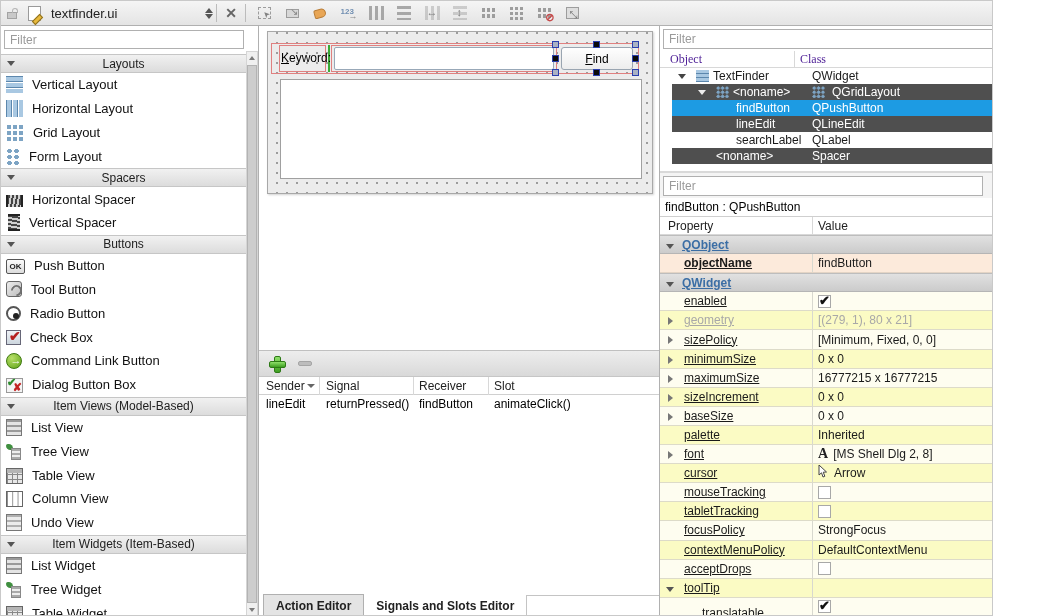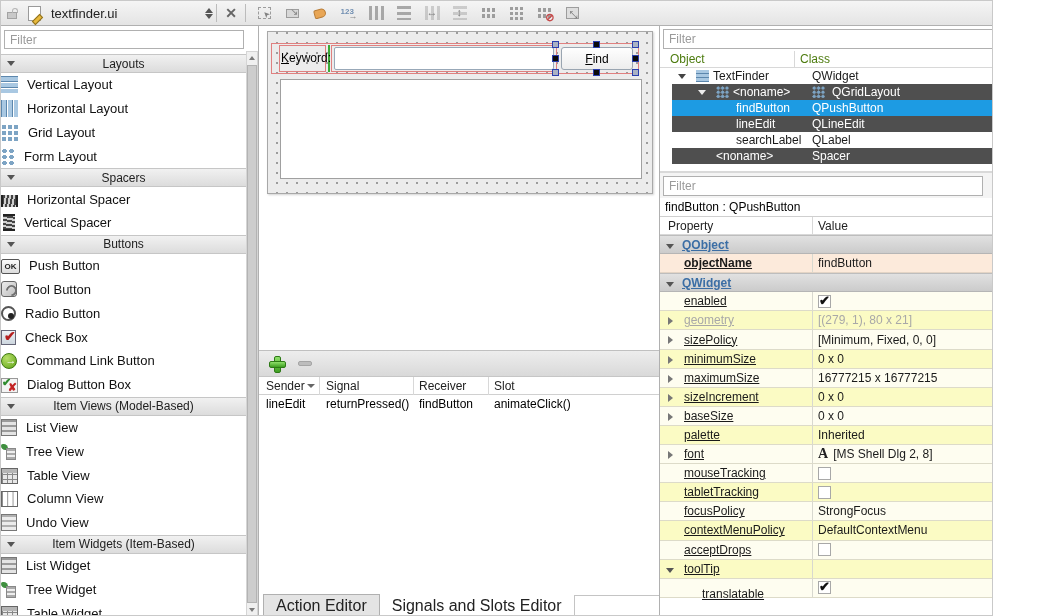--- a/index.html
+++ b/index.html
@@ -46,21 +46,21 @@
   .wb-filter { left:3px; top:4px; width:240px; height:19px; }
   .wb-scroll { left:245px; top:25px; width:12px; height:566px; background:#f0f0f0; border:1px solid #d5d5d5;}
   .sb-btn { position:absolute; left:0; width:10px; height:12px; display:flex;align-items:center;justify-content:center; }
   .sb-tri-up{width:0;height:0;border-left:3px solid transparent;border-right:3px solid transparent;border-bottom:4px solid #7a7a7a;}
   .sb-tri-dn{width:0;height:0;border-left:3px solid transparent;border-right:3px solid transparent;border-top:4px solid #7a7a7a;}
   .sb-thumb { position:absolute; left:0; width:10px; background:#cdcdcd; border:1px solid #b3b3b3; }
   .wb-body { left:0; top:28px; width:245px; }
   .wb-header { height:19px; background:linear-gradient(#f1f1f1,#dcdcdc); border-top:1px solid #c6c6c6; border-bottom:1px solid #c6c6c6; display:flex; align-items:center; position:relative; }
   .wb-header .hdr-arrow { position:absolute; left:6px; width:0;height:0;border-left:4px solid transparent;border-right:4px solid transparent;border-top:5px solid #555;}
   .wb-header .hdr-label { width:100%; text-align:center; color:#222; }
-  .wb-item { height:23.8px; display:flex; align-items:center; }
+  .wb-item { height:23.8px; display:flex; align-items:center; padding-left:5px; }
   .wb-item .lbl { margin-left:9px; font-size:13px; color:#111; }
   .mi { width:20px; height:18px; position:relative; flex:none; }
   .mi-vl { background:repeating-linear-gradient(to bottom,#a9c8e2 0 4px,#5c87ad 4px 5px,transparent 5px 6px); width:17px;height:17px; border-top:1px solid #5c87ad;}
   .mi-hl { background:repeating-linear-gradient(to right,#a9c8e2 0 4px,#5c87ad 4px 5px,transparent 5px 6px); width:17px;height:17px; border-left:1px solid #5c87ad;}
   .mi-gl { background-image:radial-gradient(#7da4c4 2.2px,transparent 2.4px); background-size:6px 6px; width:18px;height:17px;}
   .mi-fl { background-image:radial-gradient(#7da4c4 2.4px,transparent 2.6px); background-size:7px 6px; width:14px;height:17px;}
   .mi-hs { background:repeating-linear-gradient(100deg,#444 0 2px,#cfcfcf 2px 4px); width:17px;height:12px;margin-top:3px; border-left:2px solid #222;border-right:2px solid #222;}
   .mi-vs { background:repeating-linear-gradient(10deg,#444 0 2px,#cfcfcf 2px 4px); width:12px;height:17px;margin-left:2px; border-top:2px solid #222;border-bottom:2px solid #222;}
   .mi-push { width:19px;height:15px;margin-top:2px;background:linear-gradient(#fcfcfc,#dcdcdc);border:1px solid #555;border-radius:2px;font-size:8px;color:#222;display:flex;align-items:center;justify-content:center;font-weight:bold;}
   .mi-tool { width:16px;height:16px;background:linear-gradient(135deg,#ececec,#bdbdbd);border:1px solid #666;border-radius:3px;}
@@ -100,30 +100,30 @@
   .plus-btn::before { content:""; position:absolute; left:6px; top:1px; width:5px; height:15px; background:linear-gradient(#8ee06a,#3f9f22); border:1px solid #2d7a16; border-radius:2px;}
   .plus-btn::after { content:""; position:absolute; left:1px; top:6px; width:15px; height:5px; background:linear-gradient(#8ee06a,#3f9f22); border:1px solid #2d7a16; border-radius:2px;}
   .minus-btn { width:14px; height:5px; background:#bdbdbd; border:1px solid #a5a5a5; border-radius:2px; margin-left:13px; }
   .sig-header { left:0; top:351px; width:400px; height:18px; background:#fff; border-bottom:1px solid #d0d0d0; }
   .sig-col { position:absolute; top:2px; color:#222; }
   .sig-divider { position:absolute; top:0; width:1px; height:18px; background:#d8d8d8; }
   .sort-arrow { width:0;height:0;border-left:4px solid transparent;border-right:4px solid transparent;border-top:4px solid #666; position:absolute; top:7px;}
   .sig-row { left:0; top:369px; width:400px; height:18px; background:#fff; }
   .sig-cell { position:absolute; top:2px; color:#000; }
   .tabbar { left:0; top:565px; width:400px; height:26px; background:#fff; display:flex; align-items:flex-end; padding-left:4px; }
-  .tab { height:23px; display:flex; align-items:center; justify-content:center; padding:0 12px; font-size:16px; color:#222; }
+  .tab { height:23px; display:flex; align-items:center; justify-content:center; padding:0 12px; font-size:12px; color:#222;font-weight:bold; }
   .tab.inactive { background:#e4e4e4; border:1px solid #b0b0b0; border-bottom:none; }
   .tab.active { background:#fff; }
   .tab-rest { flex:1; height:22px; border-top:1px solid #c4c4c4; border-left:1px solid #c4c4c4; background:#fff; }
 
   
   .rightpanel { left:658px; top:25px; width:403px; height:591px; background:#fff; border-left:1px solid #b0b0b0; }
   .oi-filter { left:3px; top:3px; width:396px; height:20px; }
   .oi-header { left:0; top:25px; width:389px; height:17px; border-bottom:1px solid #d8d8d8; background:#fff; }
-  .oi-hcol { position:absolute; top:1px; color:#4d7c0f; }
+  .oi-hcol { position:absolute; top:1px; color:#4c1d95;font-family:Liberation Serif, serif; }
   .oi-rows { left:12px; top:42px; width:389px; }
   .oi-row { height:16px; display:flex; align-items:center; position:relative; background:#fff; }
   .oi-row.dark { background:#4f4f4f; color:#fff; }
   .oi-row.selected { background:#1d9be3; color:#fff; }
   .oi-obj { position:absolute; white-space:nowrap; }
   .oi-cls { position:absolute; left:140px; white-space:nowrap; display:flex; align-items:center; gap:3px;}
   .tree-arrow { position:absolute; width:0; height:0; border-left:4px solid transparent; border-right:4px solid transparent; border-top:5px solid #444; top:6px;}
   .oi-row.dark .tree-arrow { border-top-color:#eee; }
   .mi-widget { display:inline-block; width:13px; height:12px; background:repeating-linear-gradient(to bottom,#a9c8e2 0 3px,#5c87ad 3px 4px); vertical-align:-2px; margin-right:4px;}
   .mi-gridsm { display:inline-block; width:13px; height:12px; background-image:radial-gradient(#7da4c4 1.7px,transparent 1.9px); background-size:4.4px 4.2px; vertical-align:-2px; margin-right:4px;}
@@ -543,20 +543,30 @@
         </div>
         <div class="pe-row pale">
           <div class="pe-vline"></div>
           <div class="pe-arrow-r"></div>
           <div class="pe-name">font</div>
           <div class="pe-val">
             <span class="font-A">A</span>
             <span>[MS Shell Dlg 2, 8]</span>
           </div>
         </div>
+        <div class="pe-row ylw">
+          <div class="pe-vline"></div>
+          <div class="pe-name">cursor</div>
+          <div class="pe-val">
+            <span><svg viewBox="0 0 11 13" class="cursor-svg">
+                <path d="M1 0 L1 10 L3.5 7.8 L5 12 L6.8 11.3 L5.3 7.2 L8.5 7 Z" fill="#fff" stroke="#444" stroke-width="1"></path>
+              </svg></span>
+            <span>Arrow</span>
+          </div>
+        </div>
         <div class="pe-row pale">
           <div class="pe-vline"></div>
           <div class="pe-name">mouseTracking</div>
           <div class="pe-val">
             <div class="cb"></div>
           </div>
         </div>
         <div class="pe-row ylw">
           <div class="pe-vline"></div>
           <div class="pe-name">tabletTracking</div>

